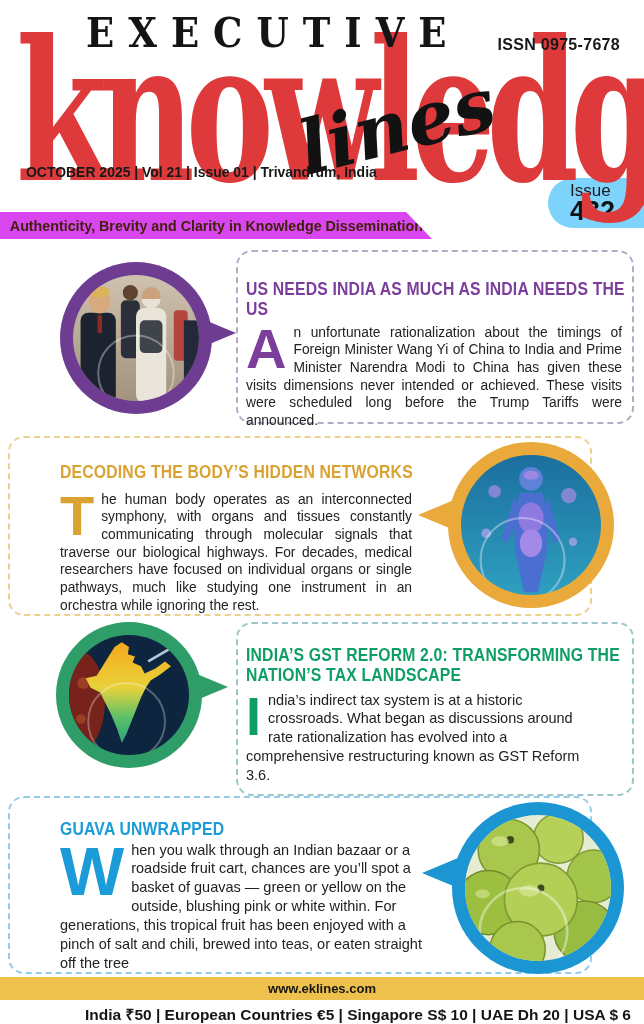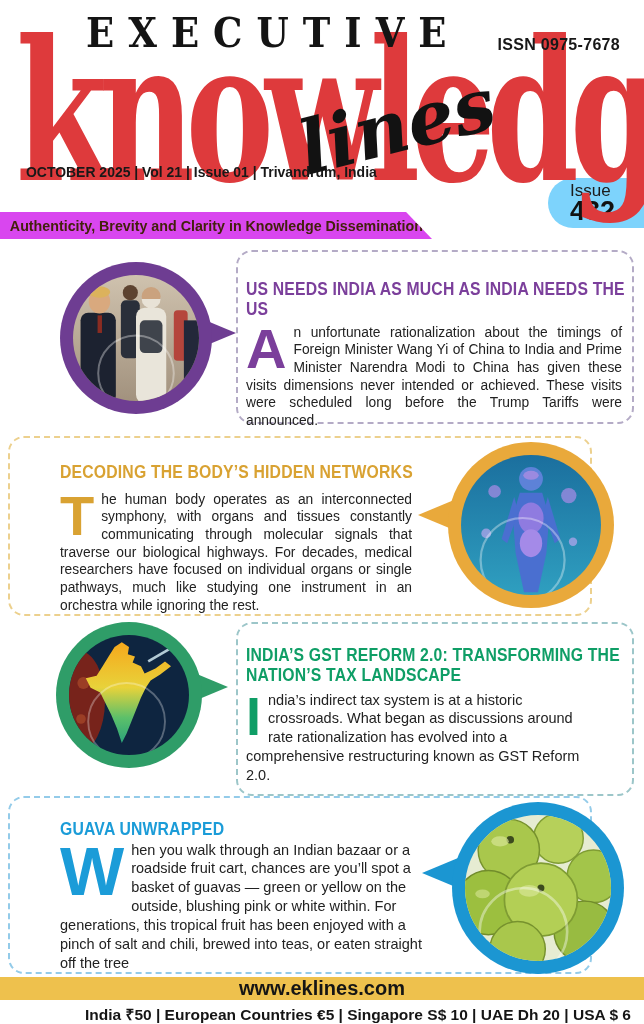--- a/index.html
+++ b/index.html
@@ -91,21 +91,21 @@
   .a4 .bodytext { left:60px;  top:826px; width:374px; font-size:14.5px; line-height:1.3; }
 
   .drop { float:left; font-weight:700; line-height:.8; margin:3px 7px 0 0; }
   .a1 .drop { color:#7b3f9b; font-size:56px; }
   .a2 .drop { color:#d9a232; font-size:56px; }
   .a3 .drop { color:#0f9e66; font-size:54px; line-height:.85; }
   .a4 .drop { color:#1b9cd8; font-size:68px; }
 
   
   .webbar { position:absolute; left:0; top:977px; width:644px; height:23px;
-    background:#eec14d; text-align:center; font-weight:700; font-size:20px;
+    background:#eec14d; text-align:center; font-weight:700; font-size:13px;
     line-height:23px; color:#151515; }
   .prices { position:absolute; left:0; top:1003px; width:644px; text-align:center;
     font-weight:700; font-size:15.5px; color:#151515;margin-left:36px; }
 </style>
 </head>
 <body>
 
 <div class="page">
 
   <header>
@@ -206,21 +206,21 @@
           <ellipse cx="8" cy="55" rx="22" ry="42" fill="#8a2315" opacity=".85"></ellipse>
           <circle cx="12" cy="40" r="5" fill="#c05a30" opacity=".5"></circle>
           <circle cx="10" cy="70" r="4" fill="#c05a30" opacity=".5"></circle>
           <line x1="66" y1="22" x2="90" y2="8" stroke="#cfe8f0" stroke-width="2.2" opacity=".85"></line>
           <path d="M44,6 L50,10 L49,16 L55,18 L53,23 L60,26 L63,32 L72,28 L80,22 L85,26 L76,33 L68,38 L64,44 L60,52 L56,62 L52,72 L48,82 L44,90 L40,78 L35,66 L30,56 L26,48 L18,44 L14,36 L23,34 L28,26 L33,18 L38,10 Z" fill="url(#g3)"></path>
           <circle cx="48" cy="72" r="32" fill="none" stroke="#ffffff" stroke-opacity=".3" stroke-width="1.6"></circle>
         </svg>
       </div>
     </div>
     <h2 class="art-title">INDIA’S GST REFORM 2.0: TRANSFORMING THE NATION’S TAX LANDSCAPE</h2>
-    <p class="bodytext"><span class="drop">I</span><span>ndia’s indirect tax system is at a historic crossroads. What began as discussions around rate rationalization has evolved into a comprehensive restructuring known as GST Reform 2.0.</span></p>
+    <p class="bodytext"><span class="drop">I</span><span>ndia’s indirect tax system is at a historic crossroads. What began as discussions around rate rationalization has evolved into a comprehensive restructuring known as GST Reform 3.6.</span></p>
   </section>
 
   <section class="a4">
     <div class="dash-box"></div>
     <div class="pointer"></div>
     <div class="bubble">
       <div class="photo">
         <svg viewBox="0 0 100 100" preserveAspectRatio="none">
           <rect width="100" height="100" fill="#e6ecd2"></rect>
           <circle cx="64" cy="16" r="17" fill="#b6d05a" stroke="#7f9c33" stroke-width="1"></circle>

